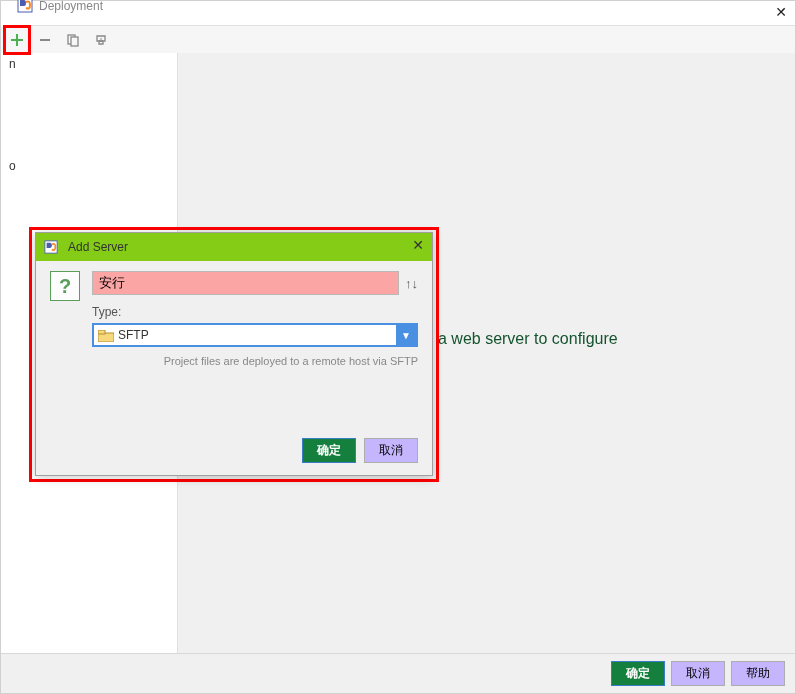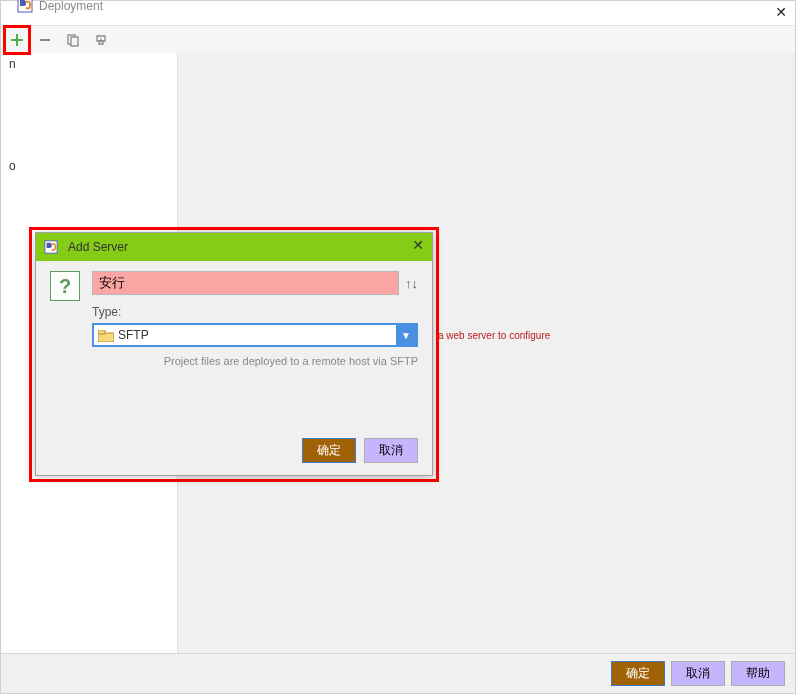--- a/index.html
+++ b/index.html
@@ -107,22 +107,22 @@
     .main-pane {
       flex: 1;
       background: #f0f0f0;
       position: relative;
       padding: 20px;
     }
     .hint-text {
       position: absolute;
       top: 277px;
       left: 260px;
-      font-size: 10px;
-      color: #b91c1c;
+      font-size: 16px;
+      color: #14532d;
     }
     .bottom-bar {
       position: absolute;
       bottom: 0;
       left: 0;
       right: 0;
       height: 40px;
       background: #f0f0f0;
       border-top: 1px solid #d8d8d8;
       display: flex;
@@ -136,23 +136,24 @@
       padding: 0 14px;
       font-size: 12px;
       border: 1px solid #adadad;
       background: #c4b5fd;
       cursor: pointer;
       display: flex;
       align-items: center;
       justify-content: center;
     }
     .btn-primary {
-      background: #a16207;
+      background: #15803d;
       color: #fff;
       border: 1px solid #3a7bc8;
+      font-weight: bold;
     }
     
     .dialog {
       position: absolute;
       top: 232px;
       left: 35px;
       width: 398px;
       height: 244px;
       background: #f0f0f0;
       border: 1px solid #a0a0a0;

